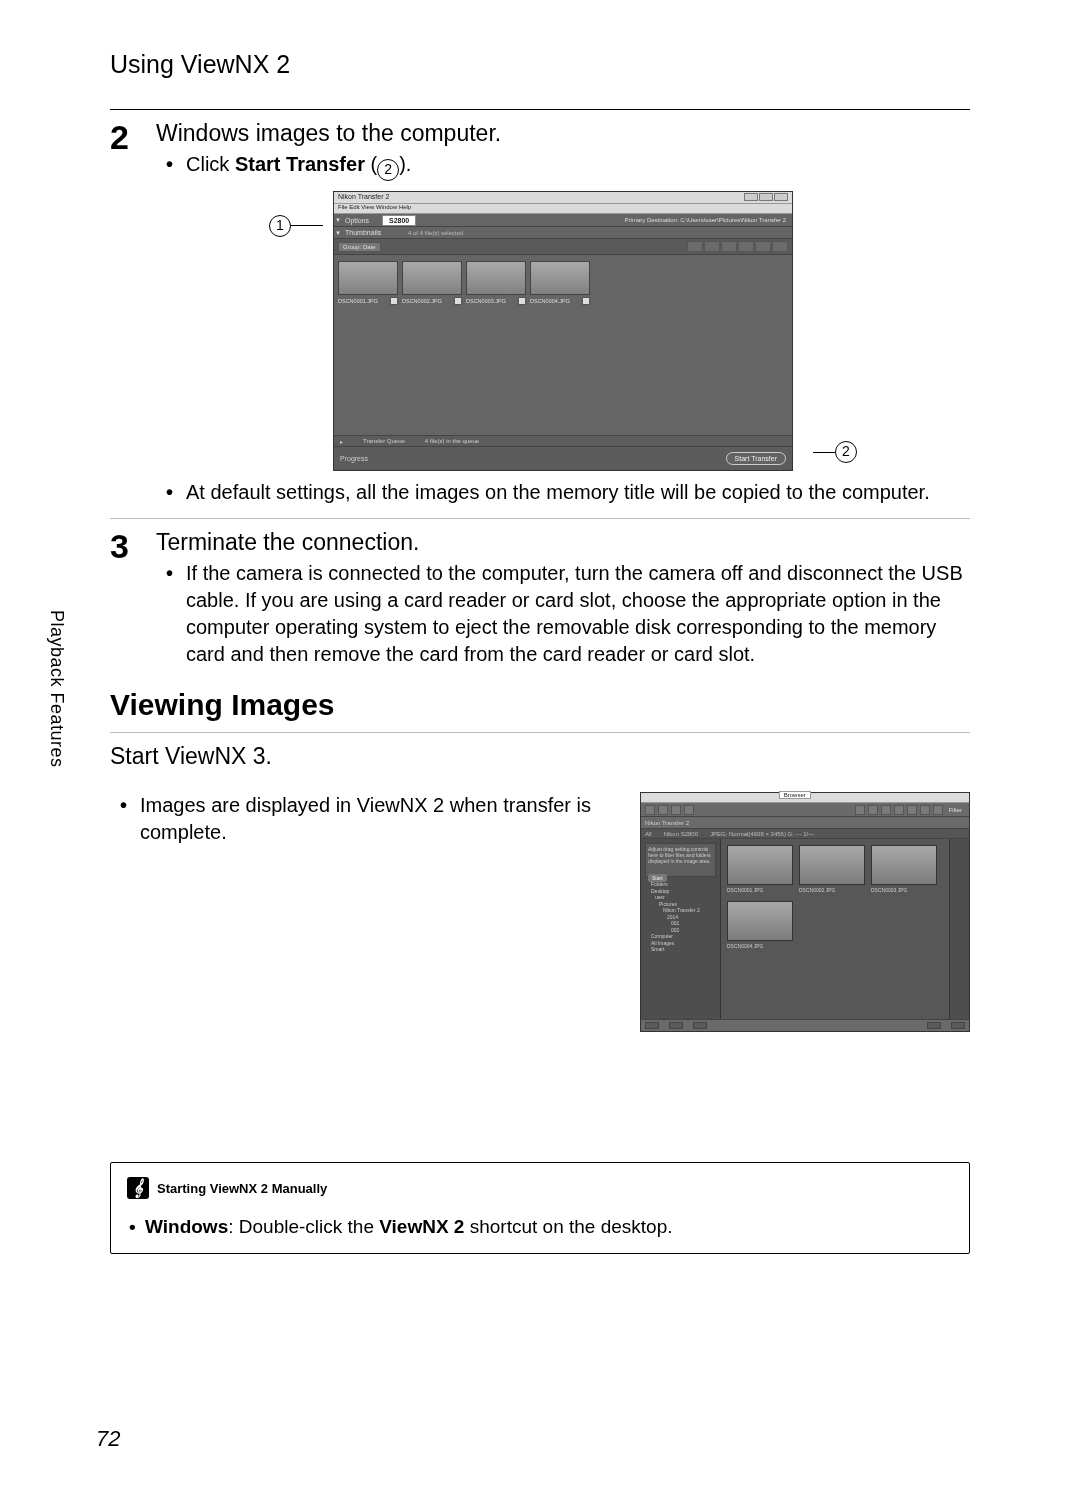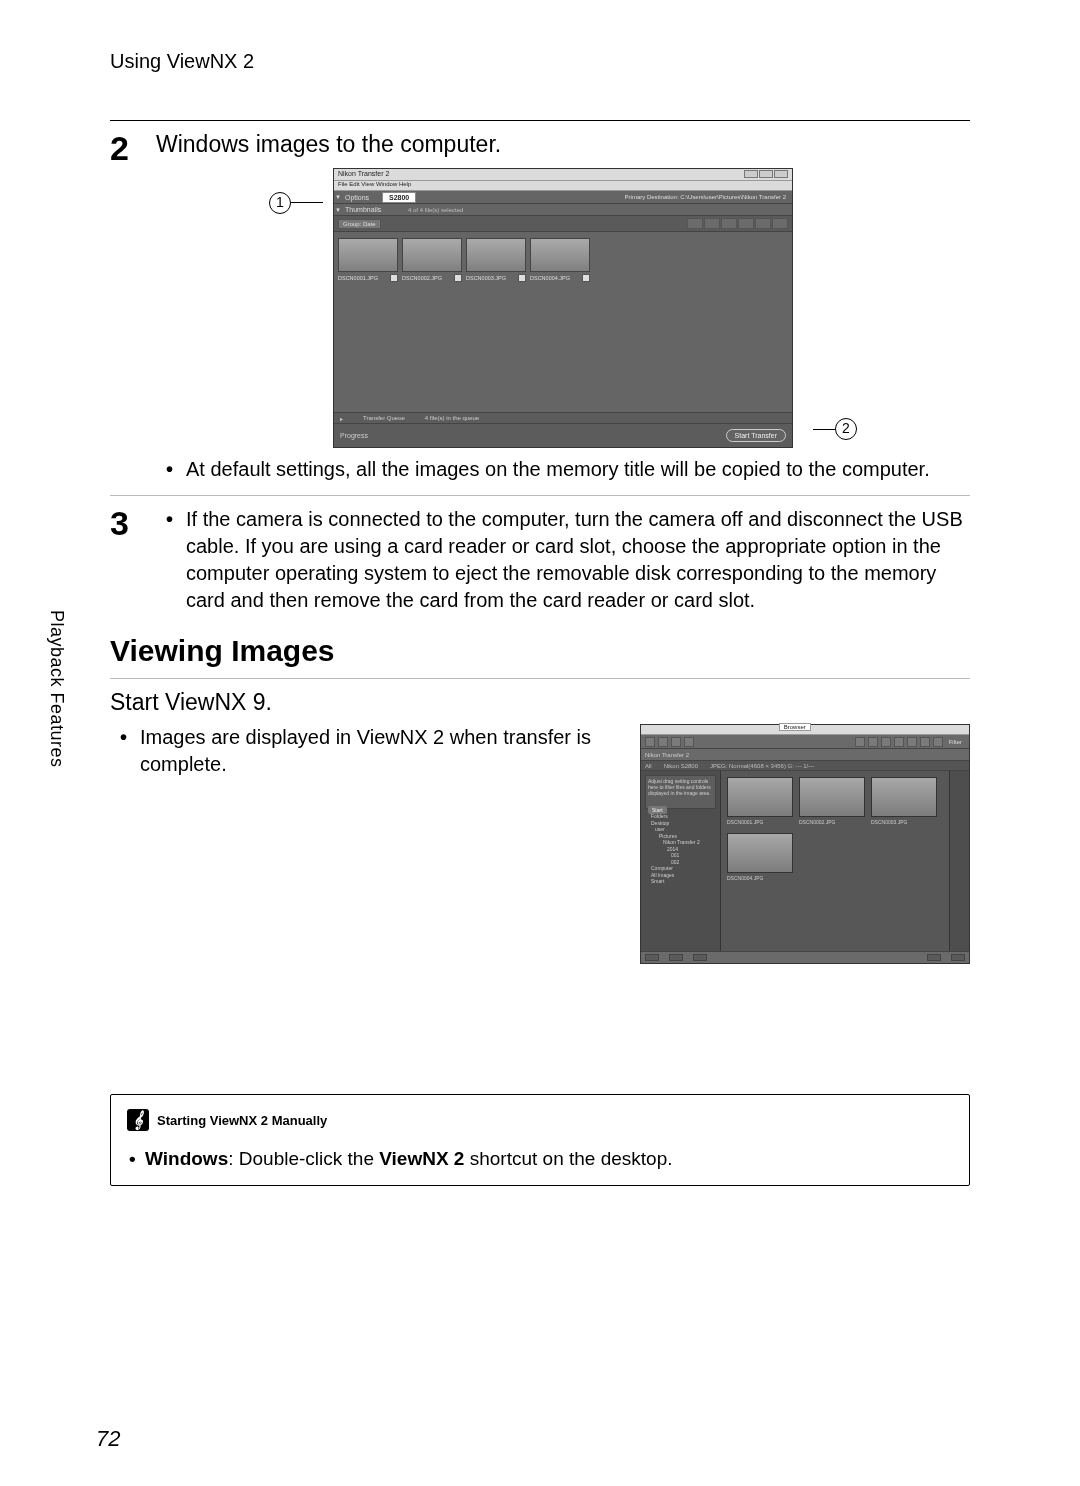--- a/index.html
+++ b/index.html
@@ -1,18 +1,18 @@
 <!DOCTYPE html>
 <html><head>
 <meta charset="utf-8">
 <style>
   * { margin:0; padding:0; box-sizing:border-box; }
   body { font-family: "Myriad Pro", "Segoe UI", Arial, sans-serif; color:#000; background:#fff; }
   .page { width:1080px; height:1486px; position:relative; padding:50px 110px 50px 110px; }
-  .header-title { font-size:20px; margin-bottom:47px; }
+  .header-title { font-size:25px; margin-bottom:30px; }
   .hr { border:0; border-top:1px solid #000; margin:0 0 10px 0; }
   .step { display:flex; margin-top:6px; }
   .step-num { font-size:34px; font-weight:bold; width:46px; flex-shrink:0; line-height:1.05; }
   .step-body { flex:1; }
   .step-heading { font-size:23px; margin-bottom:4px; }
   ul.bullets { list-style:none; margin-left:10px; }
   ul.bullets > li { font-size:20px; line-height:1.35; margin-bottom:2px; position:relative; padding-left:20px; }
   ul.bullets > li::before { content:"•"; position:absolute; left:0; font-weight:bold; }
   .b { font-weight:bold; }
   .circ { display:inline-block; width:22px; height:22px; border:1.5px solid #000; border-radius:50%; text-align:center; font-size:14px; line-height:19px; vertical-align:-3px; }
@@ -44,21 +44,21 @@
   .thumb-lbl { display:flex; justify-content:space-between; align-items:center; margin-top:2px; font-size:5.5px; color:#ddd; }
   .cb { width:8px; height:8px; background:#ddd; border:1px solid #555; }
   .nt2-footer { position:absolute; bottom:0; left:0; right:0; }
   .nt2-statusbar { height:11px; background:#5c5c5c; border-top:1px solid #444; display:flex; align-items:center; gap:20px; font-size:6px; padding:0 6px; color:#ccc; }
   .nt2-bottom { height:24px; background:#5c5c5c; border-top:1px solid #444; display:flex; align-items:center; padding:0 6px; font-size:7px; }
   .nt2-bottom .b-lbl { flex:1; color:#ccc; }
   .start-btn { background:#636363; border:1.5px solid #ccc; border-radius:10px; color:#eee; padding:2px 8px; font-size:7px; }
   .thin-hr { border:0; border-top:1px solid #bbb; margin:10px 0; }
   .section-head { font-size:30px; font-weight:bold; margin:18px 0 10px 0; }
   .sub-head { font-size:23px; margin-bottom:6px; }
-  .viewing-row { display:flex; gap:40px; margin-top:8px; }
+  .viewing-row { display:flex; gap:40px; margin-top:22px; }
   .viewing-text { flex:1; }
   
   .vnx2 { width:330px; height:240px; background:#5a5a5a; border:1px solid #333; color:#ddd; font-size:6px; position:relative; }
   .vnx2-title { height:10px; background:#dcdcdc; border-bottom:1px solid #999; display:flex; align-items:center; justify-content:center; color:#222; position:relative; }
   .vnx2-ws { position:absolute; left:42%; top:-2px; background:#fff; border:1px solid #999; padding:0 4px; font-size:6px; color:#222; }
   .vnx2-row1 { height:14px; background:#6a6a6a; border-bottom:1px solid #444; display:flex; align-items:center; gap:3px; padding:0 4px; }
   .vnx2-row1 .ico { width:10px; height:10px; background:#7a7a7a; border:1px solid #555; }
   .vnx2-row1 .spacer { flex:1; }
   .vnx2-row1 .filter { padding:0 3px; }
   .vnx2-row2 { height:12px; background:#6a6a6a; border-bottom:1px solid #444; display:flex; align-items:center; padding:0 4px; }
@@ -94,20 +94,23 @@
 
 <div class="page">
   <div class="header-title">Using ViewNX 2</div>
   <hr class="hr">
 
   <div class="step">
     <div class="step-num">2</div>
     <div class="step-body">
       <div class="step-heading">Windows images to the computer.</div>
       <ul class="bullets">
+        <li>
+          <span>Click </span><span class="b">Start Transfer</span><span> (</span><span class="circ">2</span><span>).</span>
+        </li>
       </ul>
 
       <div class="shot1-wrap">
         <span class="circ callout-1">1</span>
         <div class="callout-line-1"></div>
         <div class="nt2">
           <div class="nt2-titlebar">
             <span>Nikon Transfer 2</span>
             <span class="winbtns"><span></span><span></span><span></span></span>
           </div>
@@ -177,30 +180,31 @@
         <li>At default settings, all the images on the memory title will be copied to the computer.</li>
       </ul>
     </div>
   </div>
 
   <hr class="thin-hr">
 
   <div class="step">
     <div class="step-num">3</div>
     <div class="step-body">
+      <div class="step-heading">Terminate the connection.</div>
       <ul class="bullets">
         <li>If the camera is connected to the computer, turn the camera off and disconnect the USB cable. If you are using a card reader or card slot, choose the appropriate option in the computer operating system to eject the removable disk corresponding to the memory card and then remove the card from the card reader or card slot.</li>
       </ul>
     </div>
   </div>
 
   <div class="section-head">Viewing Images</div>
   <hr class="thin-hr">
 
-  <div class="sub-head">Start ViewNX 9.</div>
+  <div class="sub-head">Start ViewNX 3.</div>
 
   <div class="viewing-row">
     <div class="viewing-text">
       <ul class="bullets">
         <li>Images are displayed in ViewNX 2 when transfer is complete.</li>
       </ul>
     </div>
 
     <div class="vnx2">
       <div class="vnx2-title">

